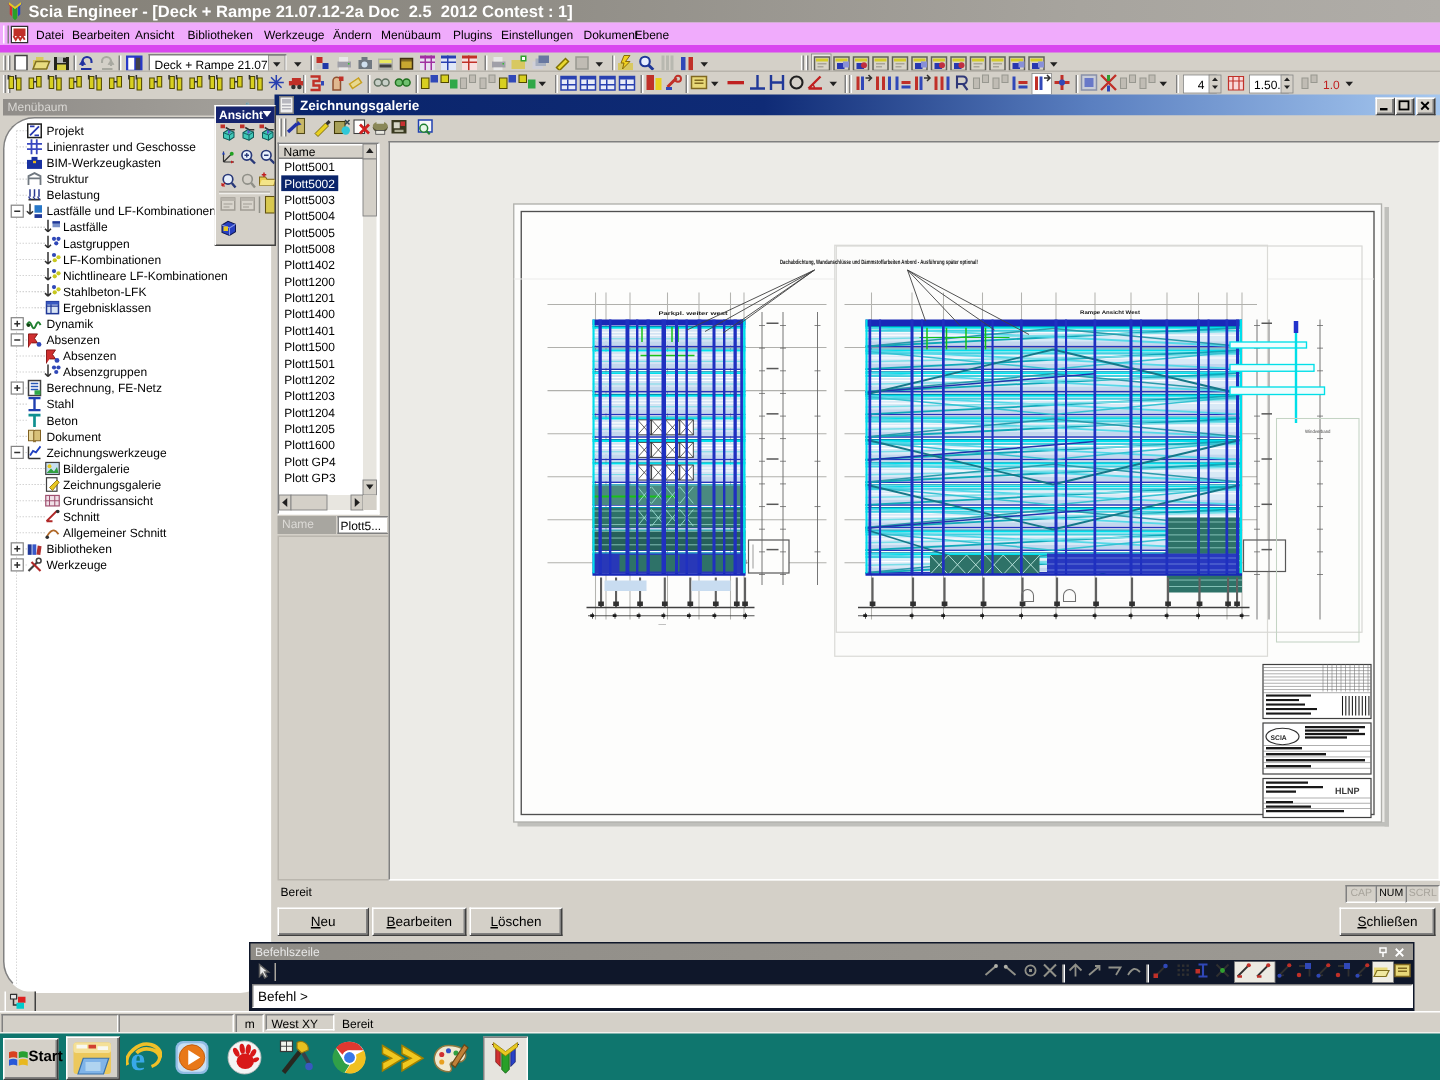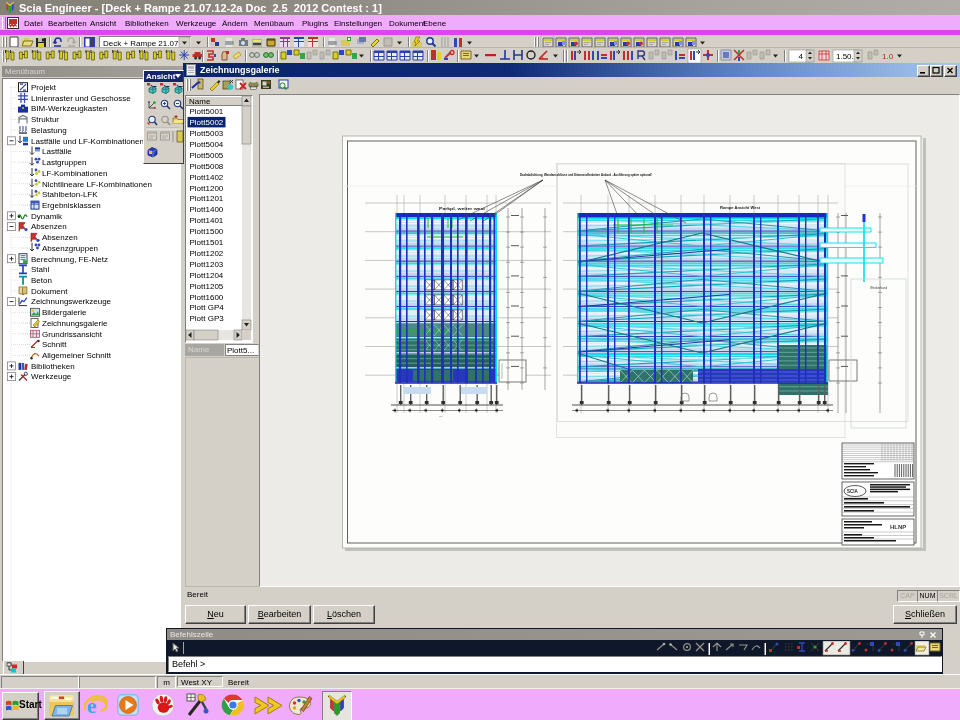--- a/index.html
+++ b/index.html
@@ -416,21 +416,21 @@
       <path d="M868 4h4v7h-4z M874 2h4v5h-4z" stroke="#989890" stroke-width="0.7" fill="none"></path>
       <text x="882" y="11" font-size="8" fill="#c02020" font-family="Liberation Sans">1.0</text>
       <path d="M897 6.5 l5 0 l-2.5 3 z" fill="#202020"></path>
     </svg></div>
 <div class="abs" style="left:0;top:63px;width:183px;height:611px;background:#d4d0c8;">
  <div class="abs" style="left:2px;top:3px;width:179px;height:11px;
       background:linear-gradient(90deg,#908d89,#a5a29c);color:#d8d6d2;padding-left:3px;line-height:11px;font-size:8px;">Menübaum
    <span style="position:absolute;right:14px;top:1px;color:#35332f;font-size:8px;">⚓</span>
    <span style="position:absolute;right:4px;top:1px;color:#35332f;font-size:8px;">✕</span>
  </div>
- <div class="abs sunken" style="left:2px;top:15px;width:177px;height:582px;background:#fff;overflow:hidden;"><svg width="177" height="582" viewBox="0 0 177 582">
+ <div class="abs sunken" style="left:2px;top:15px;width:177px;height:582px;background:#fff;overflow:hidden;border-radius:21px;"><svg width="177" height="582" viewBox="0 0 177 582">
         <path d="M8 8 V590" stroke="#d8d8d8" stroke-width="0.7" stroke-dasharray="1 1" fill="none"></path>
         <path d="M8 8.2 H15" stroke="#d4d4d4" stroke-width="0.7" stroke-dasharray="1 1"></path>
         <g transform="translate(15,3.2)">
           <rect x="0.5" y="0.5" width="9" height="9" fill="#fff" stroke="#202020"></rect>
           <path d="M2 8 L8 2 M2 2 h3 M5 8 h3" stroke="#2838b0" stroke-width="1.2"></path>
         </g>
         <text x="28" y="11.0" font-size="8" fill="#000">Projekt</text>
         <path d="M8 18.9 H15" stroke="#d4d4d4" stroke-width="0.7" stroke-dasharray="1 1"></path>
         <g transform="translate(15,13.9)">
           <path d="M3 0 v10 M6.5 0 v10 M0 3 h10 M0 6.5 h10" stroke="#3848c0" stroke-width="1.2"></path>
@@ -1594,21 +1594,21 @@
   <span class="abs" style="left:3px;top:2px;font-size:9px;">Befehl &gt;</span>
  </div>
 </div>
 <div class="abs" style="left:0;top:674px;width:960px;height:14px;background:#d4d0c8;border-top:1px solid #fff;">
  <span class="abs sunken" style="left:1px;top:1px;width:76px;height:11px;"></span>
  <span class="abs sunken" style="left:79px;top:1px;width:75px;height:11px;"></span>
  <span class="abs sunken" style="left:157px;top:1px;width:17px;height:11px;text-align:center;font-size:8px;line-height:11px;">m</span>
  <span class="abs sunken" style="left:177px;top:1px;width:46px;height:11px;font-size:8px;line-height:11px;padding-left:3px;box-sizing:border-box;">West XY</span>
  <span class="abs" style="left:228px;top:3px;font-size:8px;">Bereit</span>
 </div>
-<div class="abs" style="left:0;top:688px;width:960px;height:32px;background:#f0abfc;border-top:1px solid #f2f0ec;">
+<div class="abs" style="left:0;top:688px;width:960px;height:32px;background:#0f766e;border-top:1px solid #f2f0ec;">
 <div class="abs btn" style="left:2px;top:3px;width:35px;height:26px;">
  <svg class="abs" style="left:2px;top:5px" width="15" height="15" viewBox="0 0 15 15">
   <path d="M1 3.5 Q4 2 6.5 3.5 L6.5 7.5 Q4 6 1 7.5 Z" fill="#d84020"></path>
   <path d="M7.5 3.5 Q10 2 13.5 3.5 L13.5 7.5 Q10 6 7.5 7.5 Z" fill="#28a030"></path>
   <path d="M1 8.5 Q4 7 6.5 8.5 L6.5 12.5 Q4 11 1 12.5 Z" fill="#2858d8"></path>
   <path d="M7.5 8.5 Q10 7 13.5 8.5 L13.5 12.5 Q10 11 7.5 12.5 Z" fill="#e8b820"></path>
  </svg>
  <span class="abs" style="left:16px;top:6px;font-weight:bold;font-size:10px;color:#000;">Start</span>
 </div>
     <div class="abs btn" style="left:44px;top:2px;width:34px;height:27px;">

